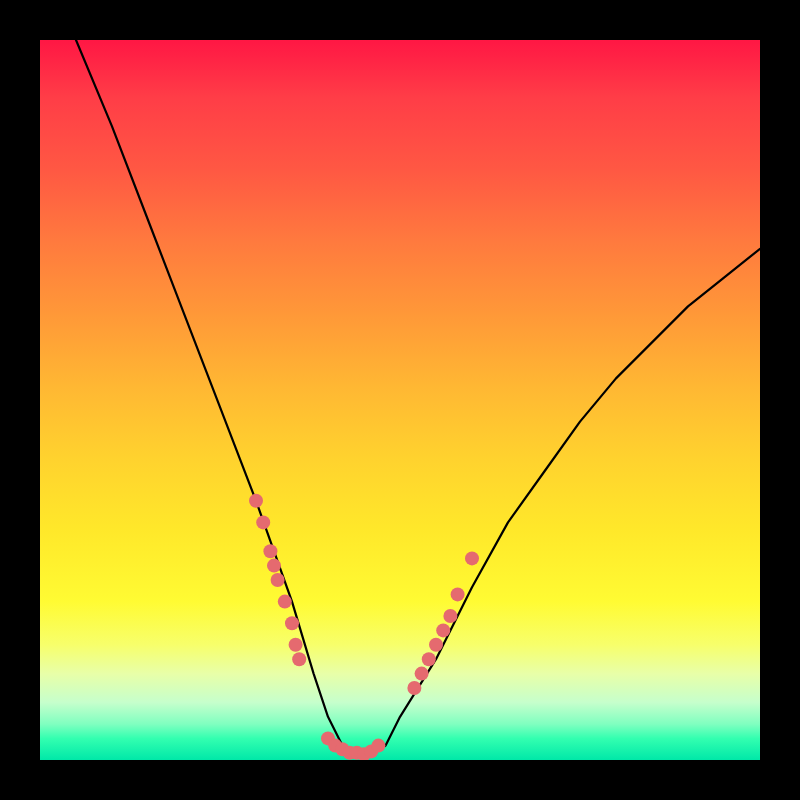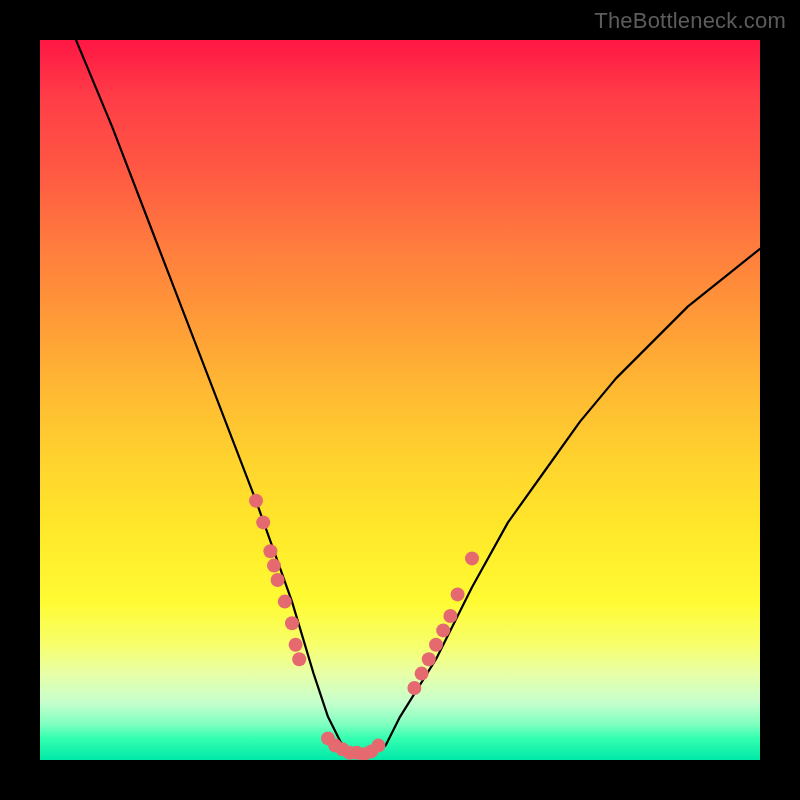--- a/index.html
+++ b/index.html
@@ -55,21 +55,20 @@
     left: 0;
     top: 0;
     width: 720px;
     height: 720px;
   }
 </style>
 </head>
 <body>
 
 <div class="container">
-  <div class="watermark">TheBottleneck.com</div>
   <div class="plot-area">
     <svg class="curve" viewBox="0 0 720 720">
       <g>
           <path d="M36.0 0.0 L72.0 86.4 L108.0 180.0 L144.0 273.6 L180.0 367.2 L216.0 460.8 L252.0 561.6 L273.6 633.6 L288.0 676.8 L302.4 705.6 L324.0 720.0 L345.6 705.6 L360.0 676.8 L396.0 619.2 L432.0 547.2 L468.0 482.4 L504.0 432.0 L540.0 381.6 L576.0 338.4 L612.0 302.4 L648.0 266.4 L684.0 237.6 L720.0 208.8" fill="none" stroke="#000000" stroke-width="2.2" stroke-linecap="round" stroke-linejoin="round"></path>
         </g>
       <g>
           <circle cx="216.0" cy="460.8" r="7" fill="#e56a6f"></circle>
           <circle cx="223.2" cy="482.4" r="7" fill="#e56a6f"></circle>
           <circle cx="230.4" cy="511.2" r="7" fill="#e56a6f"></circle>
           <circle cx="234.0" cy="525.6" r="7" fill="#e56a6f"></circle>

